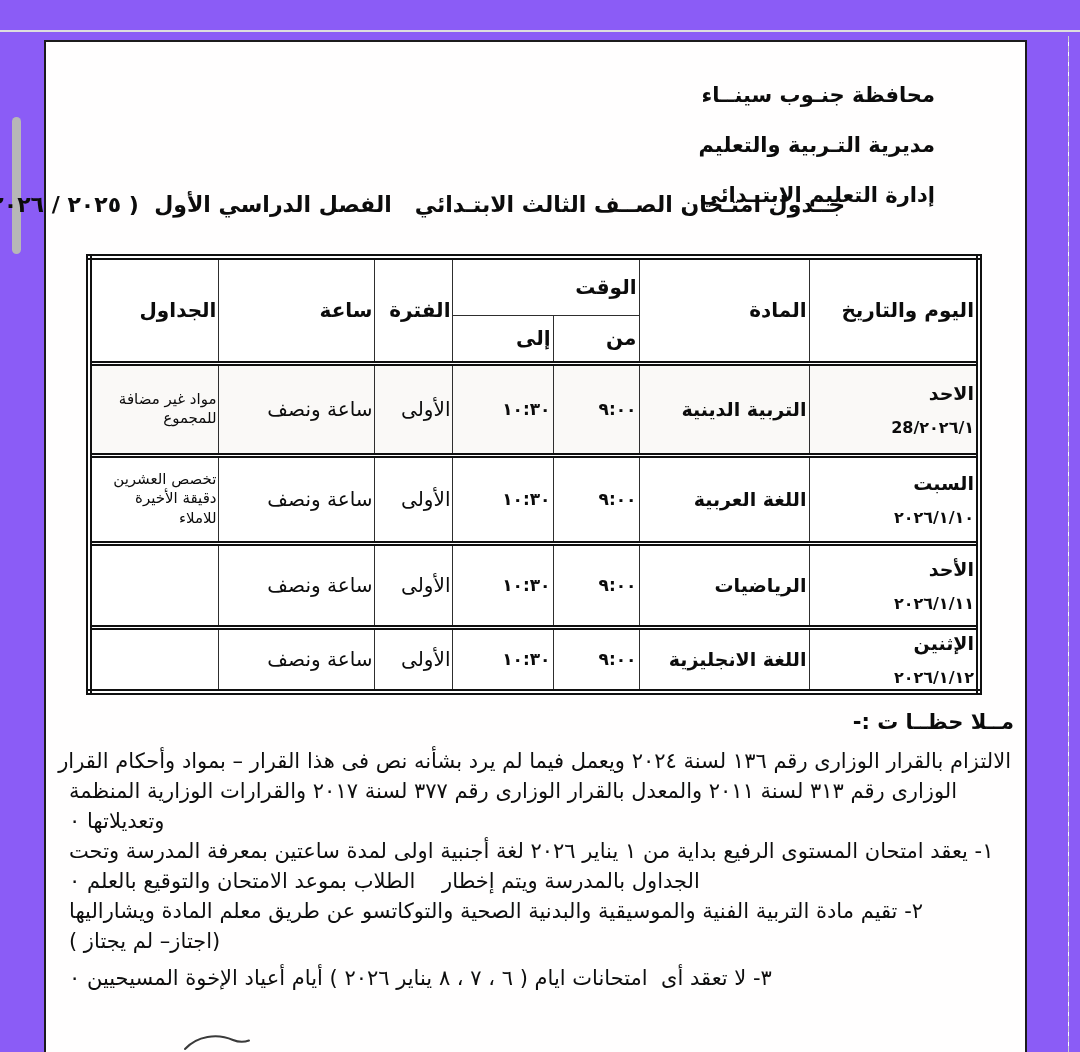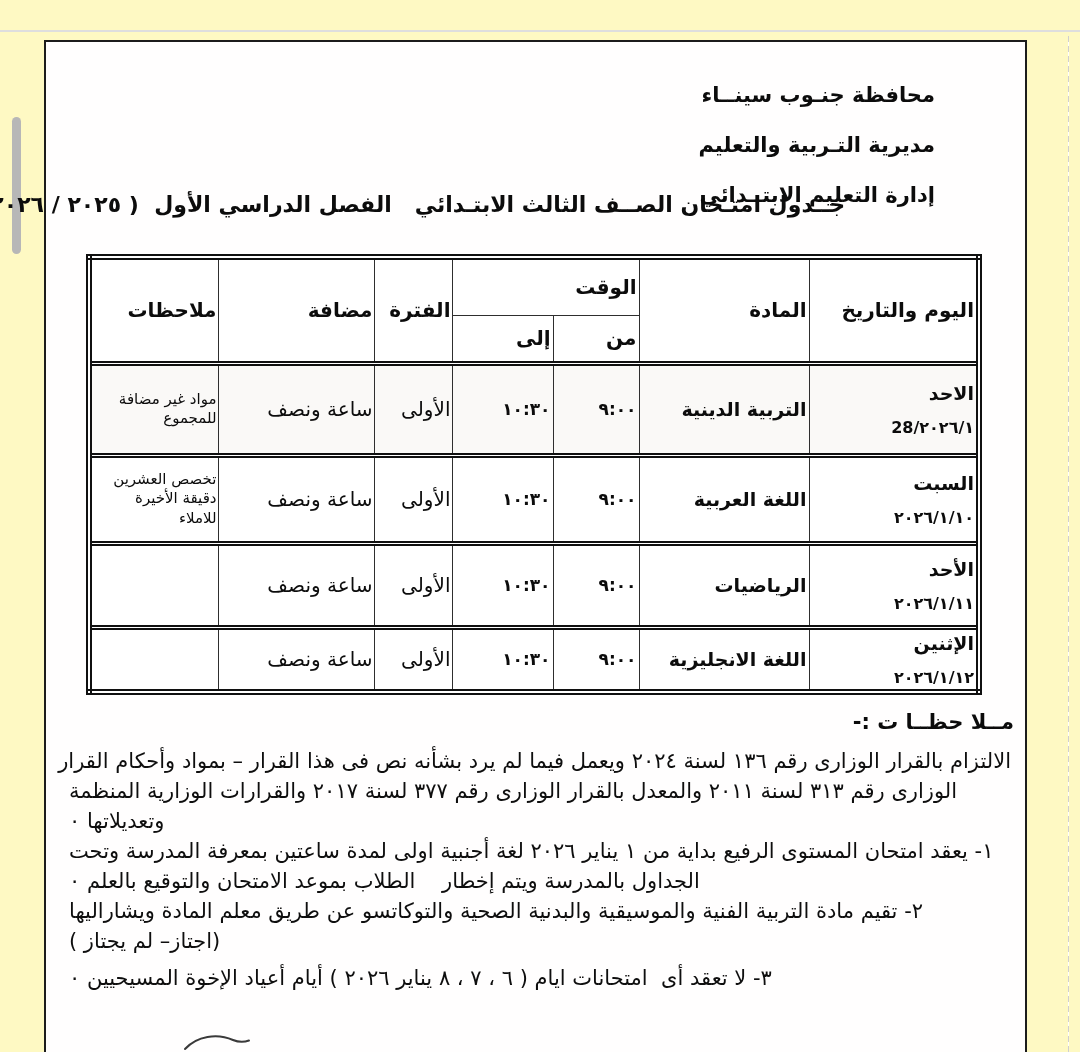--- a/index.html
+++ b/index.html
@@ -1,16 +1,16 @@
 <!DOCTYPE html>
 <html lang="ar"><head>
 <meta charset="utf-8">
 <style>
   html,body{margin:0;padding:0;background:#ffffff;}
-  .screen{position:relative;width:1080px;height:1052px;background:#fef9c3;overflow:hidden;
+  .screen{position:relative;width:1080px;height:1052px;background:#8b5cf6;overflow:hidden;
           font-family:"DejaVu Sans",sans-serif;color:#111;}
   .scan-top-line{position:absolute;left:0;top:30px;width:1080px;height:2px;background:#dedede;}
   .scan-right-line{position:absolute;left:1068px;top:36px;width:1px;height:1016px;
                    background:repeating-linear-gradient(#cfcfcf 0 6px,#ffffff 6px 10px);}
   .scrollbar-thumb{position:absolute;left:12px;top:117px;width:9px;height:137px;
                    background:#b7b7b7;border-radius:5px;}
   .page{position:absolute;left:44px;top:40px;width:983px;height:1040px;
         border:2px solid #1c1c1c;background:#fffefe;box-sizing:border-box;direction:rtl;}
   .org-block{position:absolute;top:28px;right:90px;text-align:right;
              font-weight:bold;font-size:21px;line-height:50px;color:#0c0c0c;}
@@ -69,22 +69,22 @@
           <col style="width:78px">
           <col style="width:156px">
           <col style="width:130px">
       </colgroup>
       <thead>
         <tr class="hdr-top">
           <th rowspan="2">اليوم والتاريخ</th>
           <th rowspan="2">المادة</th>
           <th colspan="2">الوقت</th>
           <th rowspan="2">الفترة</th>
-          <th rowspan="2">مضافة</th>
-          <th rowspan="2">ملاحظات</th>
+          <th rowspan="2">ساعة</th>
+          <th rowspan="2">الجداول</th>
         </tr>
         <tr class="hdr-sub">
           <th>من</th>
           <th>إلى</th>
         </tr>
       </thead>
       <tbody>
         <tr class="r1">
           <td class="day-cell">
             <span class="day-name">الاحد</span>

